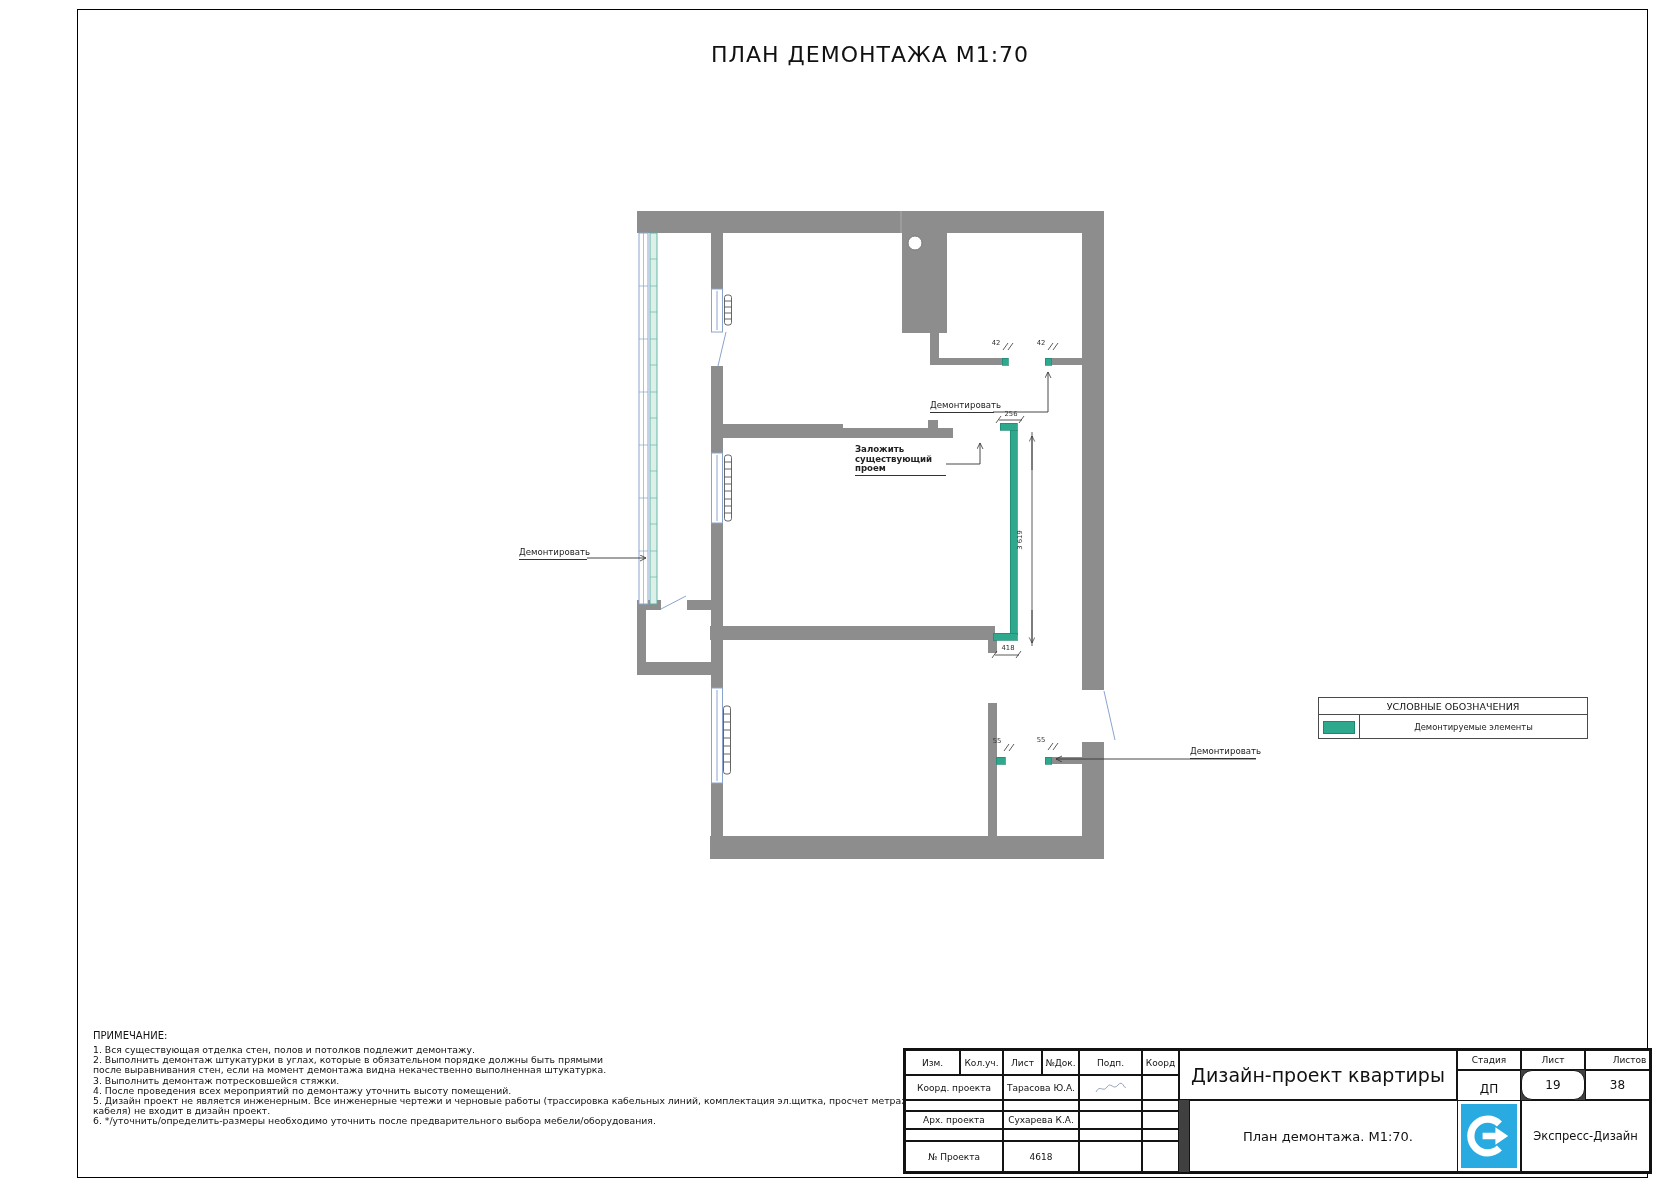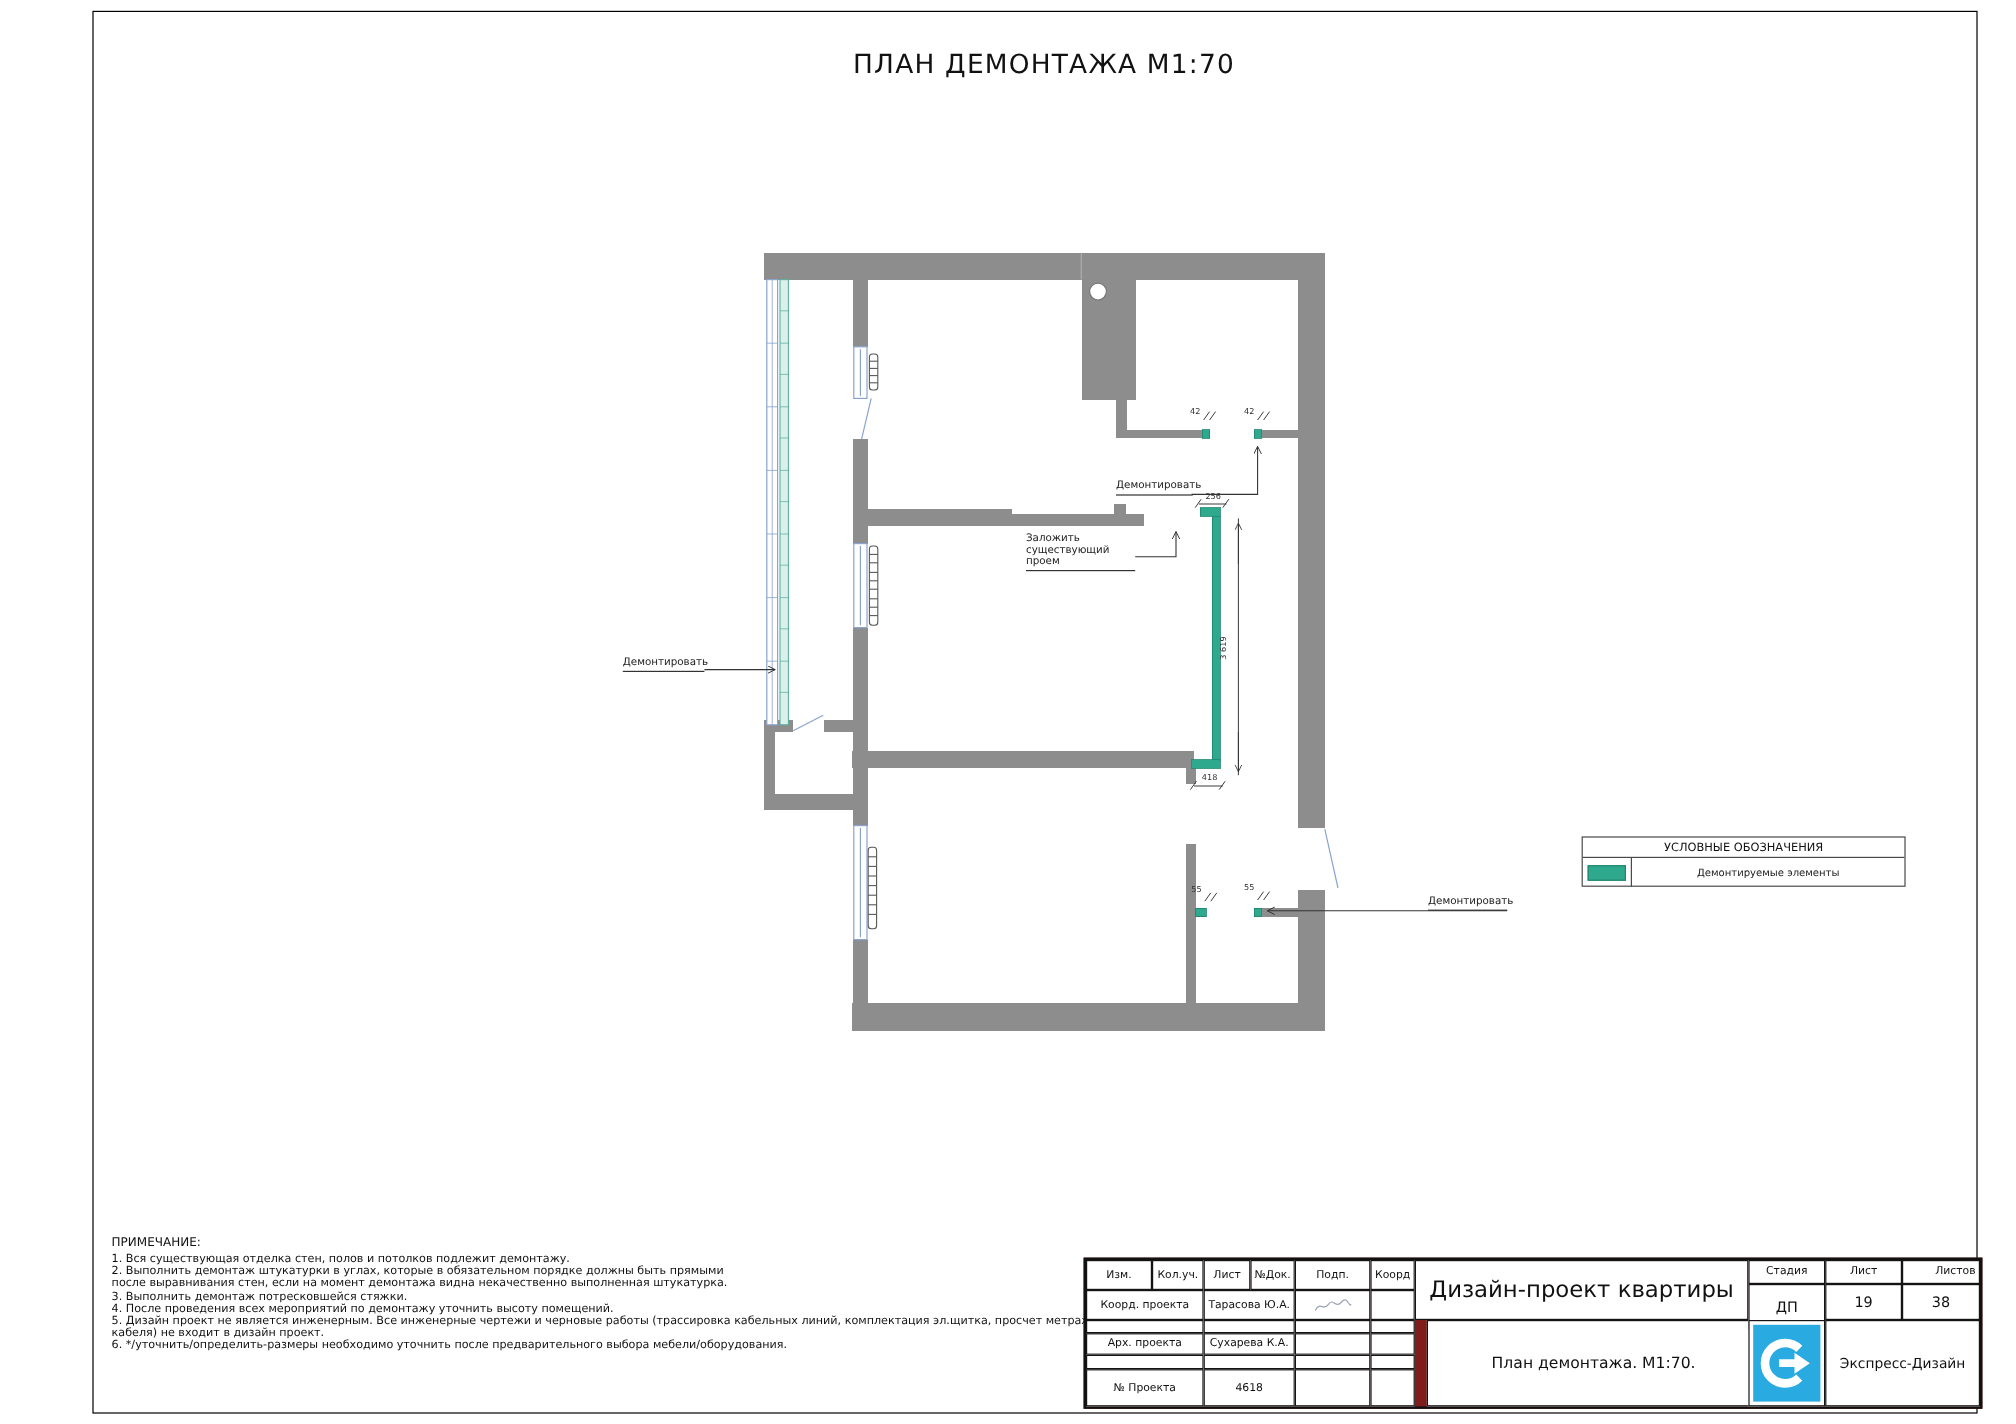--- a/index.html
+++ b/index.html
@@ -21,21 +21,21 @@
         justify-content:center;font-size:9.5px;color:#111;}
   .legend-row{display:flex;height:24px;}
   .legend-swatch-cell{width:40px;border-right:1px solid #4a4a4a;display:flex;align-items:center;justify-content:center;}
   .legend-swatch{width:32px;height:13px;background:#2fa98e;border:1px solid #1e8770;box-sizing:border-box;}
   .legend-item{flex:1;display:flex;align-items:center;justify-content:center;font-size:8.4px;color:#222;}
   
   .notes{position:absolute;left:93px;top:1030px;width:812px;}
   .notes-title{font-size:10px;color:#111;margin-bottom:4px;}
   .note-line{font-size:9.3px;line-height:10.2px;color:#111;white-space:pre;}
   
-  .tb{position:absolute;left:903px;top:1048px;width:745px;height:122px;border:2px solid #111;background:#7f1d1d;}
+  .tb{position:absolute;left:903px;top:1048px;width:745px;height:122px;border:2px solid #111;background:#404040;}
   .cell{position:absolute;border:1.2px solid #141414;box-sizing:border-box;background:#fff;
         display:flex;align-items:center;justify-content:center;font-size:9px;color:#111;text-align:center;}
   .cell.big{font-size:19px;}
   .cell.med{font-size:13px;margin-left:10px;}
   .cell.val{font-size:12px;}
   .cell.co{font-size:11.5px;}
   .logo{width:56px;height:64px;background:#29abe2;display:flex;align-items:center;justify-content:center;}
 </style>
 </head>
 <body>
@@ -185,21 +185,21 @@
       <line x1="992" y1="658" x2="997" y2="651"></line>
         <line x1="1016" y1="658" x2="1021" y2="651"></line>
       <line x1="1004" y1="751" x2="1009" y2="744"></line>
         <line x1="1009" y1="751" x2="1014" y2="744"></line>
       <line x1="1048" y1="750" x2="1053" y2="743"></line>
         <line x1="1053" y1="750" x2="1058" y2="743"></line>
     </g>
   </svg>
 
   <div class="lbl u" style="left:519px;top:548px;width:68px;">Демонтировать</div>
-  <div class="lbl u" style="left:855px;top:445px;width:91px;">Заложить
+  <div class="lbl u" style="left:855px;top:445px;width:91px;font-weight:bold;">Заложить
 существующий проем</div>
   <div class="lbl u" style="left:930px;top:401px;width:64px;">Демонтировать</div>
   <div class="lbl u" style="left:1190px;top:747px;width:66px;">Демонтировать</div>
 
   <div class="dim" style="left:990px;top:339px;width:12px;">42</div>
   <div class="dim" style="left:1035px;top:339px;width:12px;">42</div>
   <div class="dim" style="left:998px;top:410px;width:26px;">256</div>
   <div class="dim dim-rot" style="left:1024px;top:545px;width:26px;height:8px;">3 619</div>
   <div class="dim" style="left:996px;top:644px;width:24px;">418</div>
   <div class="dim" style="left:991px;top:737px;width:12px;">55</div>
@@ -266,21 +266,21 @@
     <div class="cell" style="left:237px;top:91px;width:37px;height:31px;"></div>
 
     <div class="cell big" style="left:274px;top:0;width:278px;height:50px;">Дизайн-проект квартиры</div>
     <div class="cell med" style="left:274px;top:50px;width:278px;height:72px;">План демонтажа. М1:70.</div>
 
     <div class="cell" style="left:552px;top:0;width:64px;height:20px;">Стадия</div>
     <div class="cell" style="left:616px;top:0;width:64px;height:20px;">Лист</div>
     <div class="cell" style="left:680px;top:0;width:65px;height:20px;padding-left:24px;">Листов</div>
 
     <div class="cell val" style="left:552px;top:20px;width:64px;height:38px;">ДП</div>
-    <div class="cell val" style="left:616px;top:20px;width:64px;height:30px;">19</div>
+    <div class="cell val" style="left:616px;top:20px;width:64px;height:30px;border-radius:11px;">19</div>
     <div class="cell val" style="left:680px;top:20px;width:65px;height:30px;">38</div>
 
     <div class="cell" style="left:552px;top:50px;width:64px;height:72px;">
       <div class="logo">
         <svg width="48" height="48" viewBox="0 0 60 60">
           <path d="M43,15 A21,21 0 1 0 43,45" fill="none" stroke="#fff" stroke-width="9"></path>
           <path d="M22,26 h16 v-7 l16,11 l-16,11 v-7 h-16 z" fill="#fff"></path>
         </svg>
       </div>
     </div>

